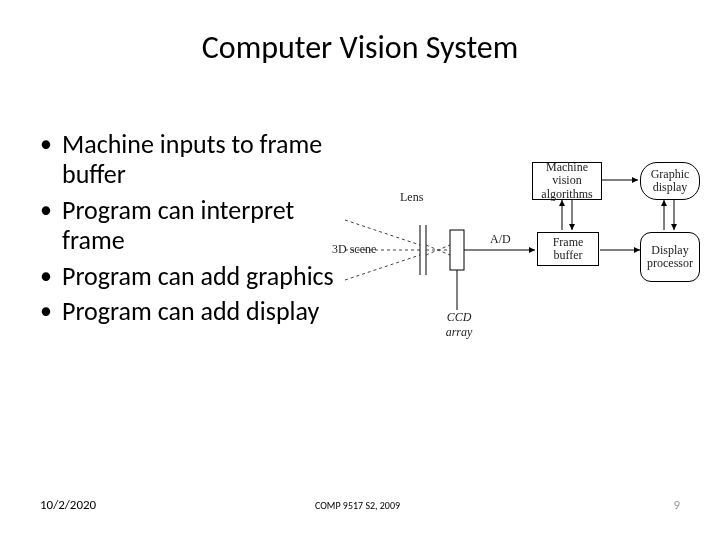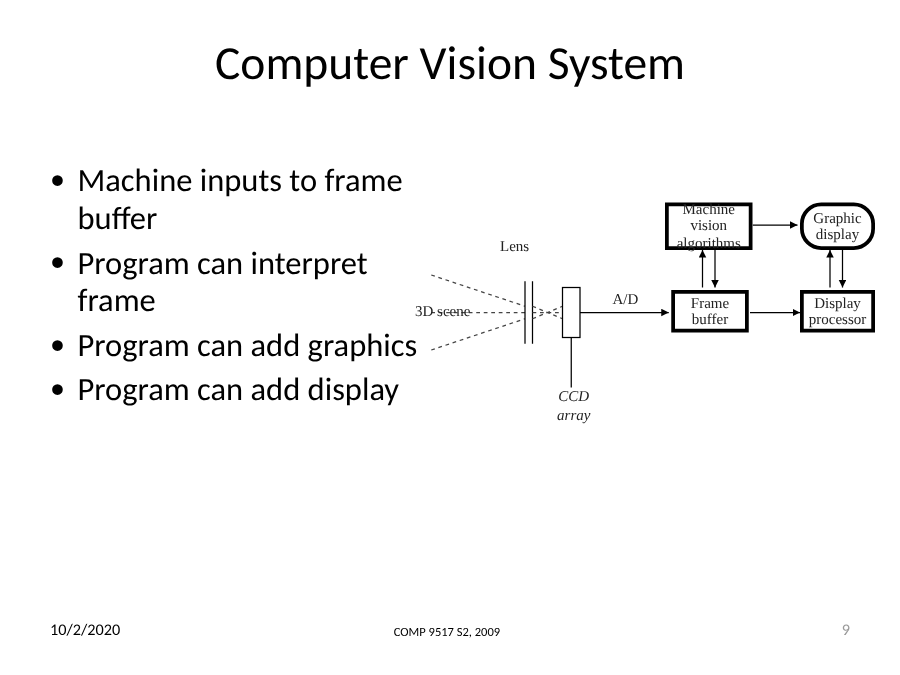--- a/index.html
+++ b/index.html
@@ -1,24 +1,24 @@
 <!DOCTYPE html>
 <html><head>
 <meta charset="utf-8">
 <style>
   * { box-sizing: border-box; margin: 0; padding: 0; }
   html, body { width: 720px; height: 540px; background: #fff; font-family: Calibri, Arial, sans-serif; color: #000; }
   .slide { position: relative; width: 720px; height: 540px; }
-  .title { position: absolute; top: 28px; left: 0; width: 720px; text-align: center; font-size: 38px; font-weight: 400; }
+  .title { position: absolute; top: 28px; left: 0; width: 720px; text-align: center; font-size: 32px; font-weight: 400; }
   .body { position: absolute; top: 130px; left: 40px; width: 310px; }
   .body ul { list-style: none; }
   .body li { font-size: 26px; line-height: 1.15; margin-bottom: 6px; padding-left: 22px; position: relative; }
   .body li::before { content: "•"; position: absolute; left: 0; top: 0; font-size: 24px; }
   .diagram { position: absolute; top: 150px; left: 340px; width: 370px; height: 240px; font-family: "Times New Roman", serif; font-size: 12px; color: #222; }
-  .box { position: absolute; border: 3px solid #000000; text-align: center; display: flex; align-items: center; justify-content: center; line-height: 1.1; background: #fff; padding: 2px; }
+  .box { position: absolute; border: 1px solid #000000; text-align: center; display: flex; align-items: center; justify-content: center; line-height: 1.1; background: #fff; padding: 2px; }
   .label { position: absolute; font-size: 12px; }
   .caption { position: absolute; bottom: -25px; left: 0; width: 370px; text-align: center; font-size: 12px; }
   .caption .fig-num { font-weight: bold; }
   .caption .ital { font-style: italic; }
   .footer-date { position: absolute; bottom: 28px; left: 40px; font-size: 13px; }
   .footer-course { position: absolute; bottom: 28px; left: 315px; font-size: 10px; }
   .footer-page { position: absolute; bottom: 28px; right: 40px; font-size: 13px; color: #999; }
   svg { position: absolute; top: 0; left: 0; overflow: visible; }
 </style>
 </head>
@@ -74,21 +74,21 @@
       <line x1="262" y1="30" x2="298" y2="30" stroke="#000" marker-end="url(#arr)"></line>
     </svg>
 
     <div class="label" style="top:40px; left:60px;">Lens</div>
     <div class="label" style="top:92px; left:-8px;">3D scene</div>
     <div class="label" style="top:82px; left:150px;">A/D</div>
     <div class="label" style="top:160px; left:102px; text-align:center; width:34px;font-style:italic;">CCD array</div>
 
     <div class="box" style="top:12px; left:192px; width:70px; height:38px;">Machine vision algorithms</div>
     <div class="box" style="top:82px; left:197px; width:62px; height:34px;">Frame buffer</div>
-    <div class="box" style="top:82px; left:300px; width:60px; height:34px;">Display processor</div>
+    <div class="box" style="top:82px; left:300px; width:60px; height:50px;border-radius:11px;">Display processor</div>
     <div class="box" style="top:12px; left:300px; width:60px; height:38px;border-radius:17px;">Graphic display</div>
 
   </div>
 
   <div class="footer-date">10/2/2020</div>
   <div class="footer-course">COMP 9517 S2, 2009</div>
   <div class="footer-page">9</div>
 
 </div>
 

